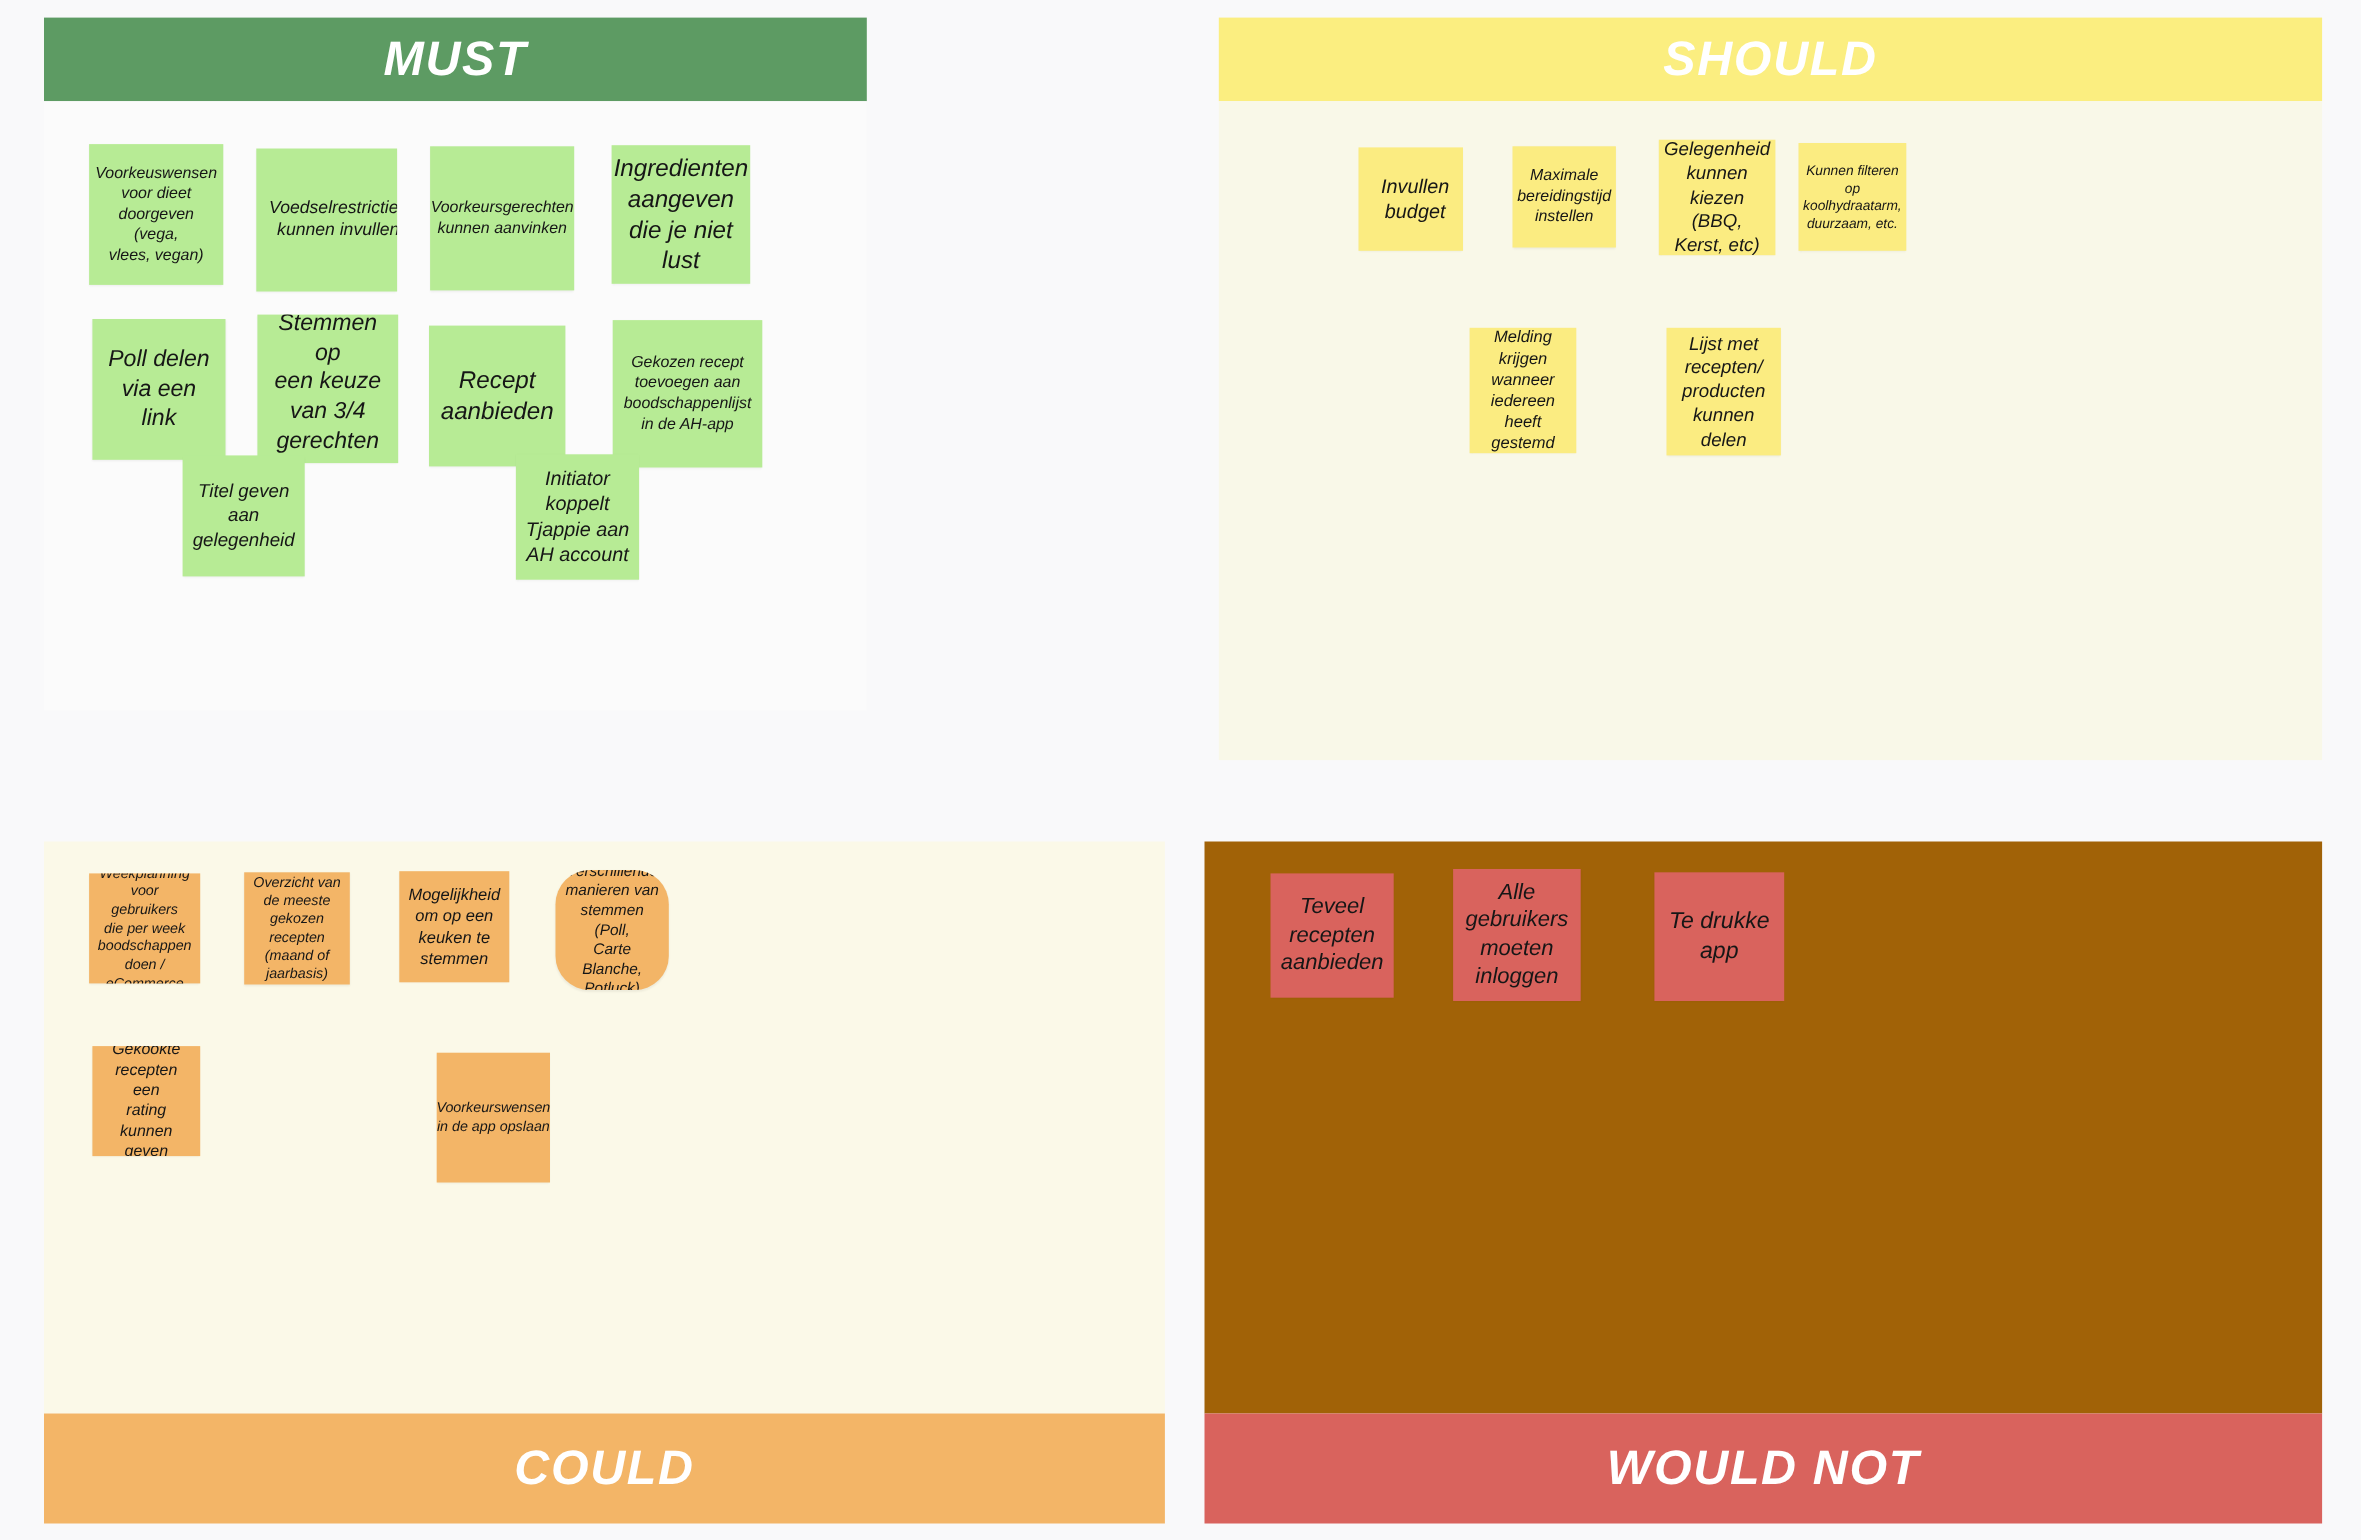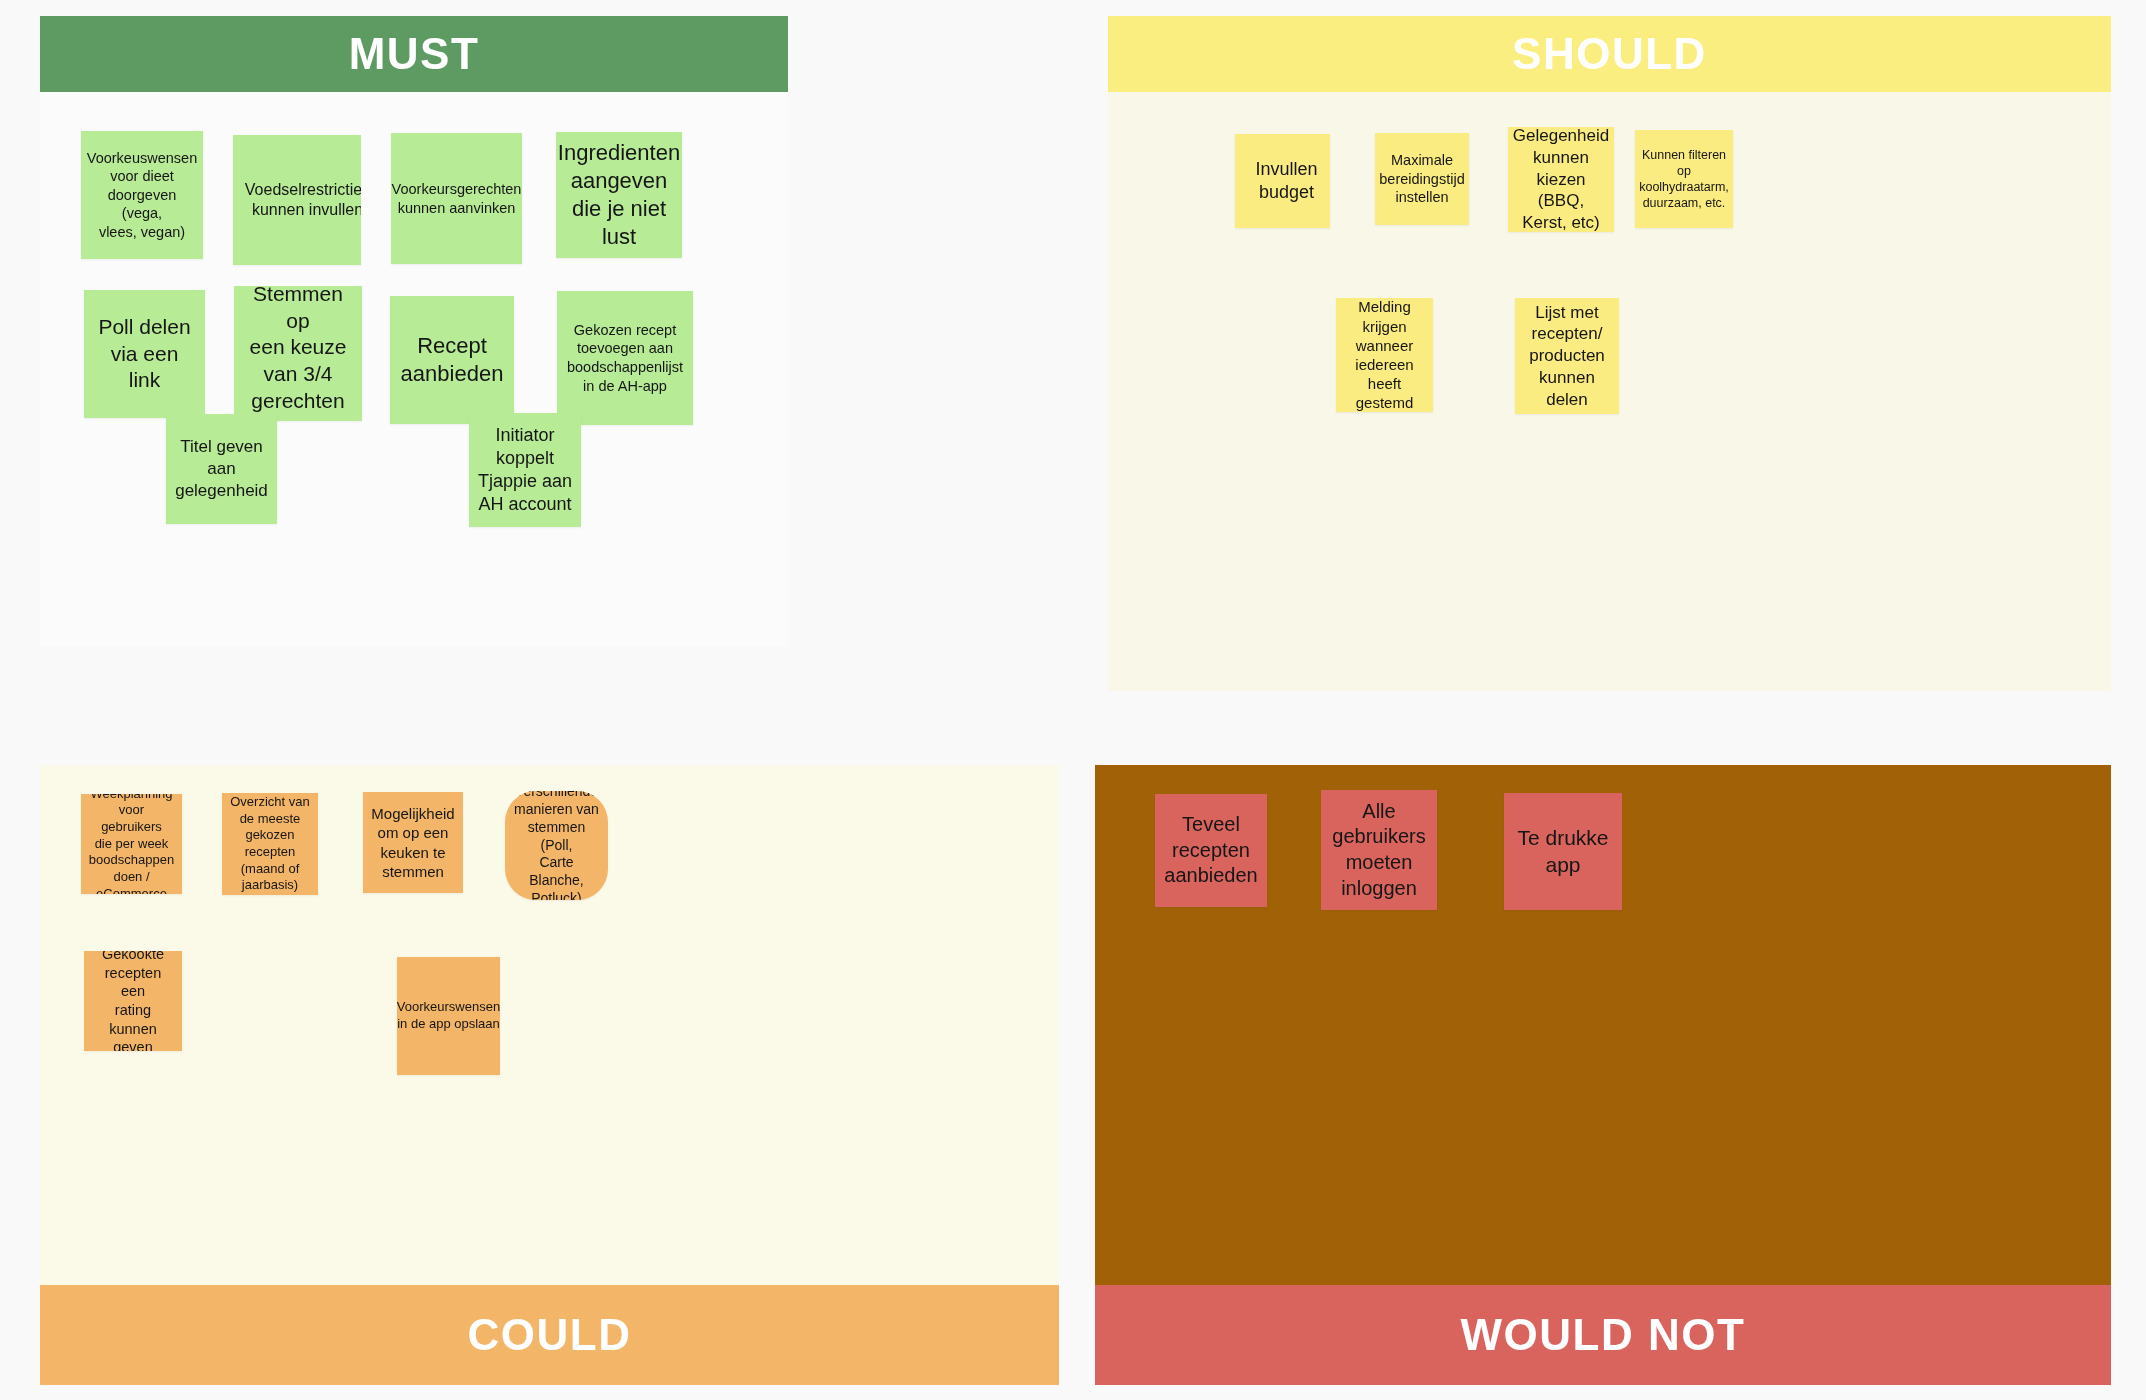--- a/index.html
+++ b/index.html
@@ -11,20 +11,21 @@
     width: 2146px;
     height: 1400px;
     position: relative;
     font-family: "Liberation Sans", sans-serif;
     overflow: hidden;
   }
 
   .board {
     position: absolute;
     inset: 0;
+    font-style: italic;
   }
 
   
   .quadrant {
     position: absolute;
     box-sizing: border-box;
   }
   .panel-body {
     position: absolute;
     left: 0;

